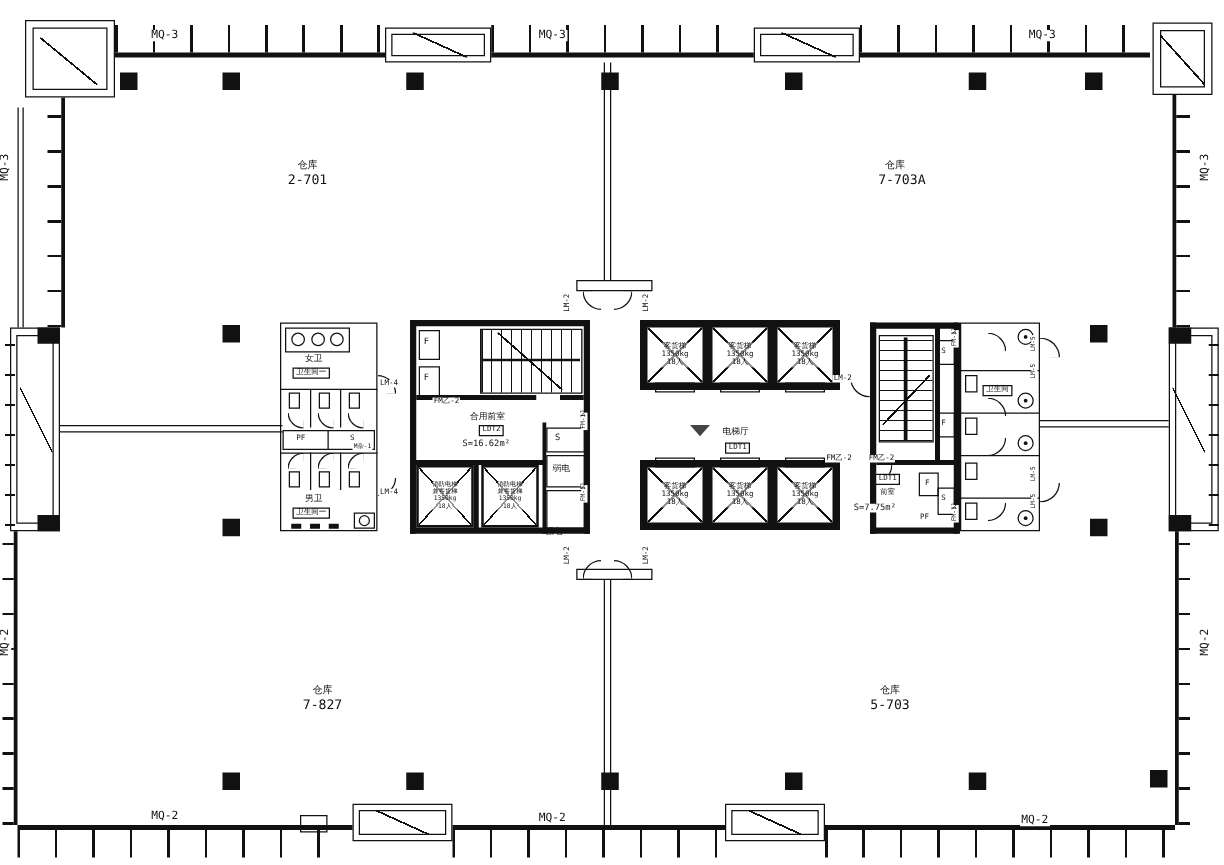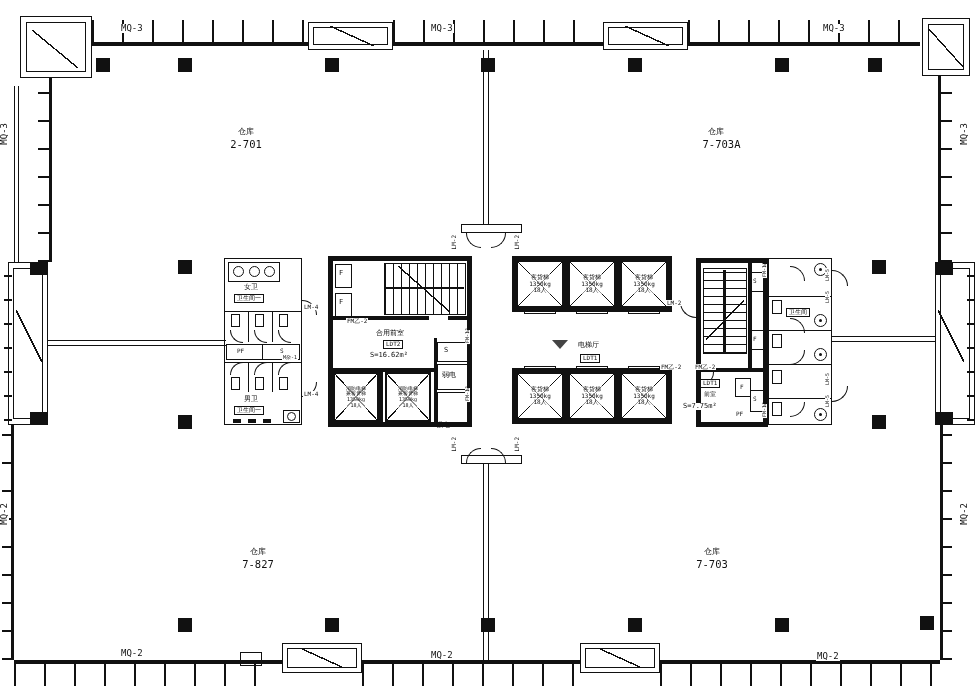--- a/index.html
+++ b/index.html
@@ -333,16 +333,16 @@
     <div class="a ctr" style="left: 680px; top: 128px; width: 72px;">
       <div class="labt" style="font-size: 8px;">仓库</div>
       <div class="labt" style="font-size: 10.5px; margin-left: 11px;">7-703A</div>
     </div>
     <div class="a ctr" style="left: 222px; top: 548px; width: 72px;">
       <div class="labt" style="font-size: 8px;">仓库</div>
       <div class="labt" style="font-size: 10.5px;">7-827</div>
     </div>
     <div class="a ctr" style="left: 676px; top: 548px; width: 72px;">
       <div class="labt" style="font-size: 8px;">仓库</div>
-      <div class="labt" style="font-size: 10.5px;">7-703</div>
+      <div class="labt" style="font-size: 10.5px;">5-703</div>
     </div>
     <div class="a tri" style="left: 552px; top: 340px; width: 0px; height: 0px;"></div>
   </div>
 
 </body></html>

